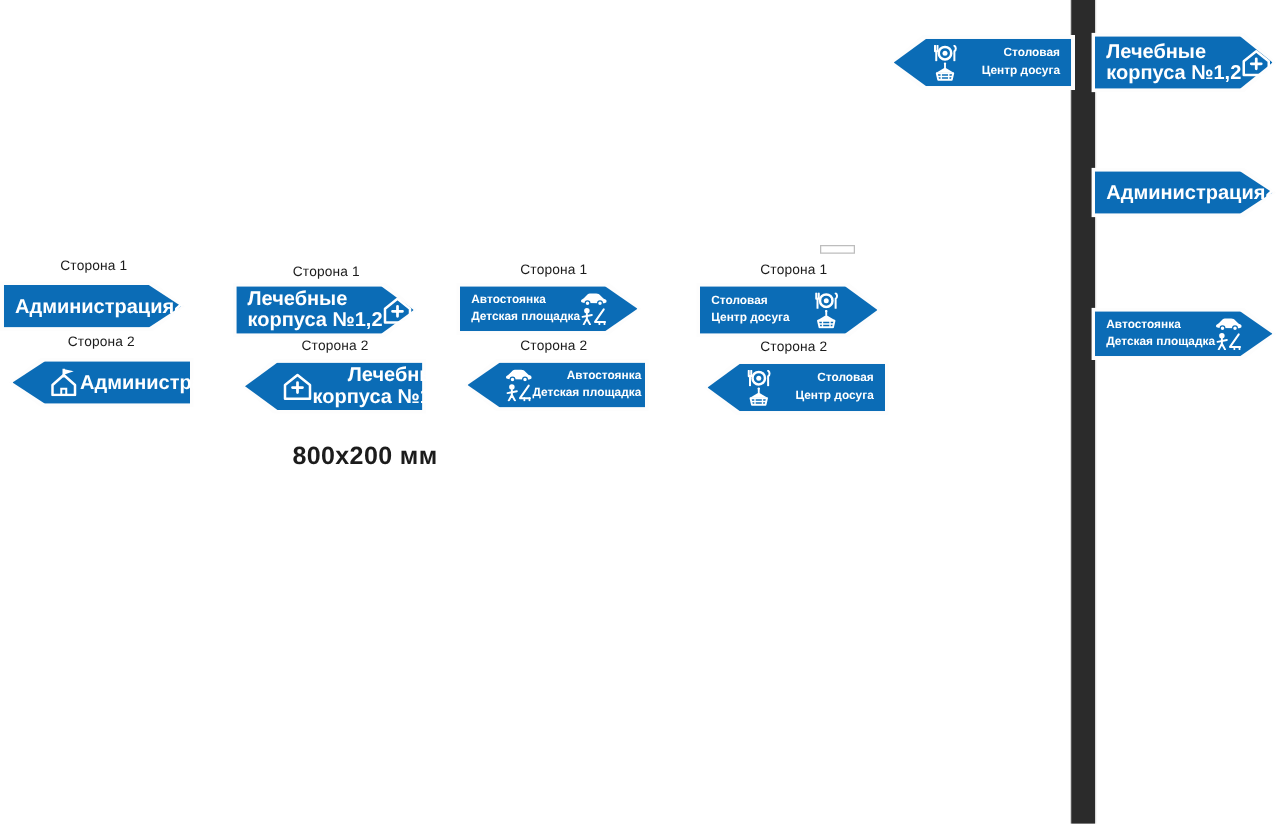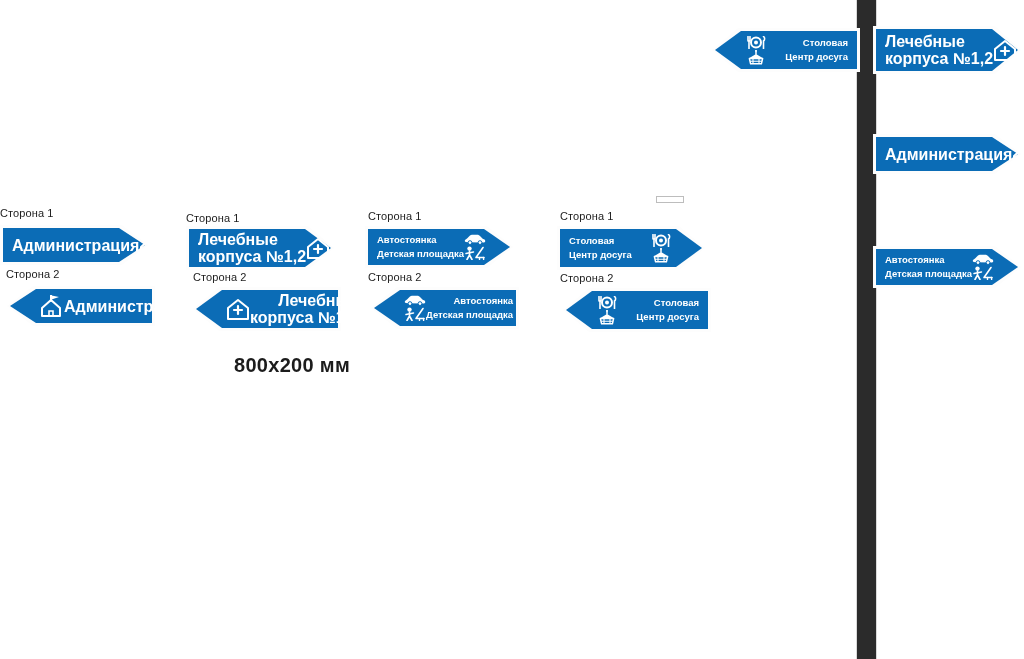--- a/index.html
+++ b/index.html
@@ -21,20 +21,21 @@
     box-shadow:-1px 0 0 #d9d9d9, 1px 0 0 #d9d9d9;
   }
 
   
   .side-label{
     position:absolute;
     font-size:11px;
     color:#1c1c1c;
     font-weight:400;
     white-space:nowrap;
+    text-align:center;
     letter-spacing:0.1px;
   }
 
   
   .sign{
     position:absolute;
     box-sizing:border-box;
   }
   .sign .plate{
     position:absolute;

